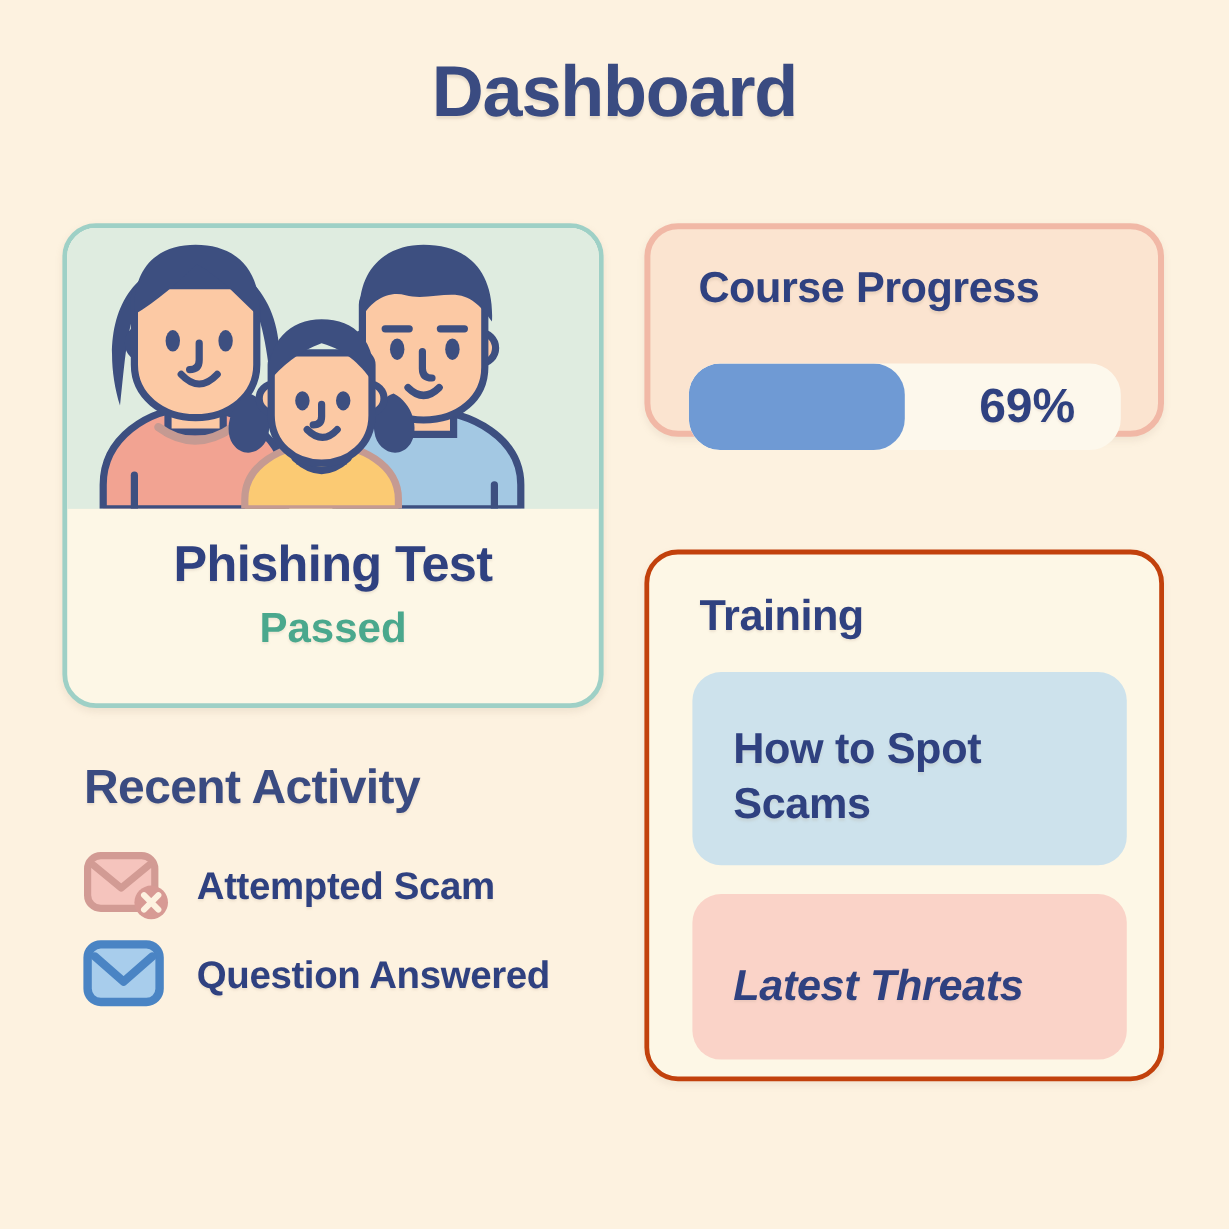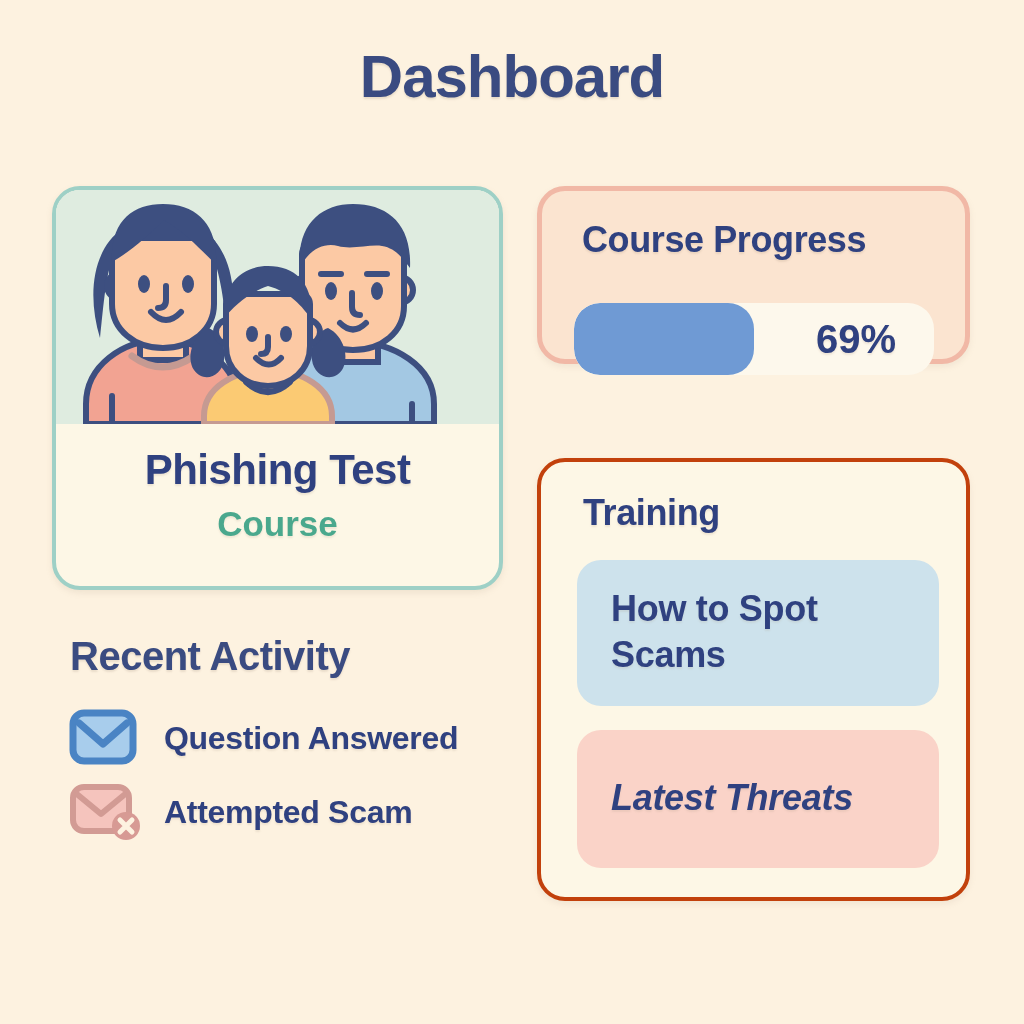--- a/index.html
+++ b/index.html
@@ -214,20 +214,21 @@
     align-items: center;
   }
   .training-item + .training-item { margin-top: 24px; }
   .training-item .t-label {
     font-size: 36px;
     font-weight: bold;
     line-height: 1.28;
     color: #2f4180;
     letter-spacing: -.3px;
     text-shadow: 0 2px 2px rgba(170,150,125,.16);
+    margin-top: 15px;
   }
   .ti-blue { background: #cde2ec; }
   .ti-pink { background: #fad3c8; font-style: italic; }
 </style>
 </head>
 <body>
 
 <div class="stage">
 
   <div class="page-title">Dashboard</div>
@@ -302,50 +303,50 @@
         <ellipse cx="200" cy="144" rx="6" ry="8" fill="#3d4f80"></ellipse>
         <ellipse cx="234" cy="144" rx="6" ry="8" fill="#3d4f80"></ellipse>
 
         <path d="M216 147 v10 q0 7 -7 7" stroke="#3d4f80" stroke-width="6" fill="none" stroke-linecap="round"></path>
 
         <path d="M204 168 q13 13 25 0" stroke="#3d4f80" stroke-width="6" fill="none" stroke-linecap="round"></path>
       </svg>
     </div>
     <div class="phish-text">
       <div class="phish-title">Phishing Test</div>
-      <div class="phish-status">Course</div>
+      <div class="phish-status">Passed</div>
     </div>
   </div>
 
   <div class="activity">
     <div class="activity-heading">Recent Activity</div>
     <div class="activity-list">
-
-      <div class="activity-row">
-        <span class="env-wrap">
-          <svg viewBox="0 0 74 58" aria-hidden="true">
-            <rect x="3" y="4" width="60" height="48" rx="11" fill="#a8cdec" stroke="#4a84c4" stroke-width="7"></rect>
-            <path d="M9 14 L33 35 L57 14" fill="none" stroke="#4a84c4" stroke-width="7" stroke-linecap="round" stroke-linejoin="round"></path>
-          </svg>
-        </span>
-        <span class="activity-label">Question Answered</span>
-      </div>
 
       <div class="activity-row">
         <span class="env-wrap">
           <svg viewBox="0 0 74 58" aria-hidden="true">
             <rect x="3" y="4" width="56" height="44" rx="11" fill="#f5c4bd" stroke="#d29b94" stroke-width="6"></rect>
             <path d="M8 12 L31 31 L54 12" fill="none" stroke="#d29b94" stroke-width="6" stroke-linecap="round" stroke-linejoin="round"></path>
             <circle cx="56" cy="43" r="14" fill="#d79a94"></circle>
             <path d="M50 37 L62 49 M62 37 L50 49" stroke="#fdf2e0" stroke-width="5" stroke-linecap="round"></path>
           </svg>
         </span>
         <span class="activity-label">Attempted Scam</span>
       </div>
 
+      <div class="activity-row">
+        <span class="env-wrap">
+          <svg viewBox="0 0 74 58" aria-hidden="true">
+            <rect x="3" y="4" width="60" height="48" rx="11" fill="#a8cdec" stroke="#4a84c4" stroke-width="7"></rect>
+            <path d="M9 14 L33 35 L57 14" fill="none" stroke="#4a84c4" stroke-width="7" stroke-linecap="round" stroke-linejoin="round"></path>
+          </svg>
+        </span>
+        <span class="activity-label">Question Answered</span>
+      </div>
+
     </div>
   </div>
 
   <div class="progress-card">
     <div class="progress-heading">Course Progress</div>
     <div class="progress-track">
       <div class="progress-fill" id="progress-fill" style="width: 50%;"></div>
       <div class="progress-value">69%</div>
     </div>
   </div>

